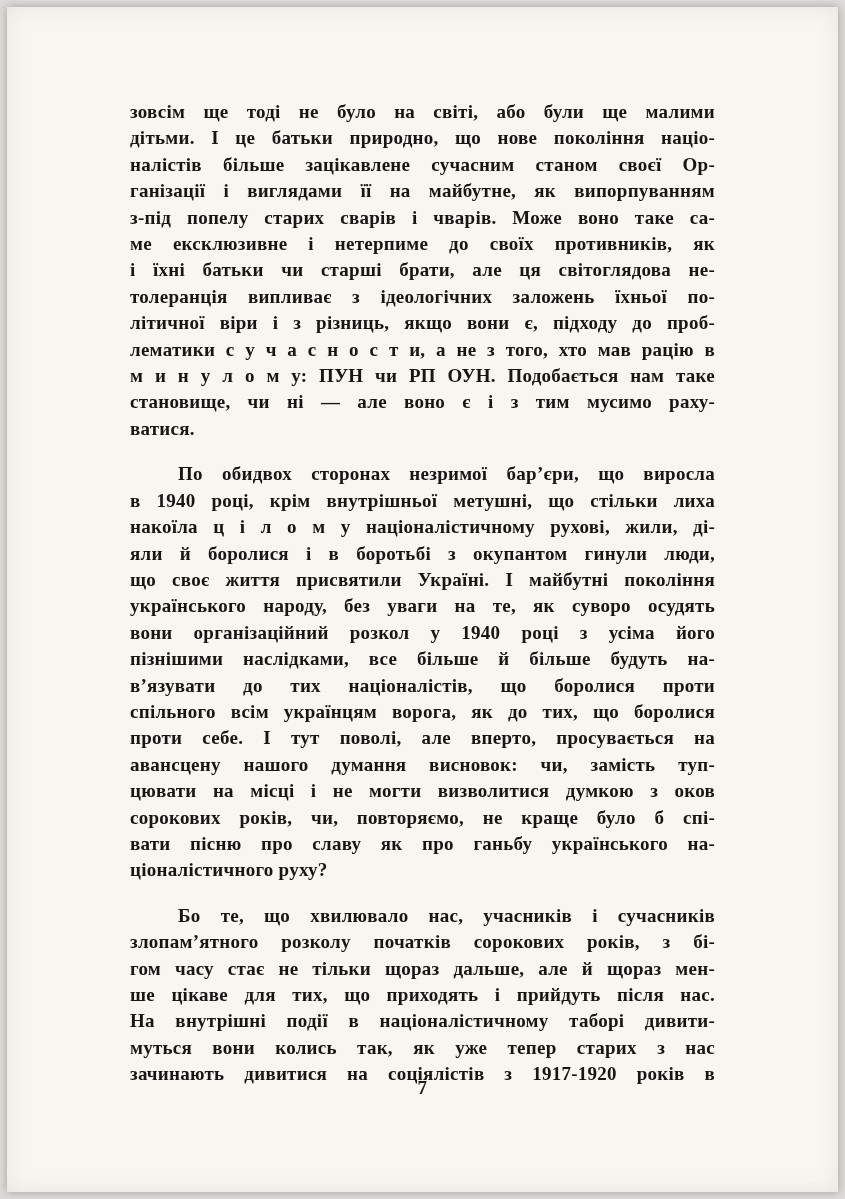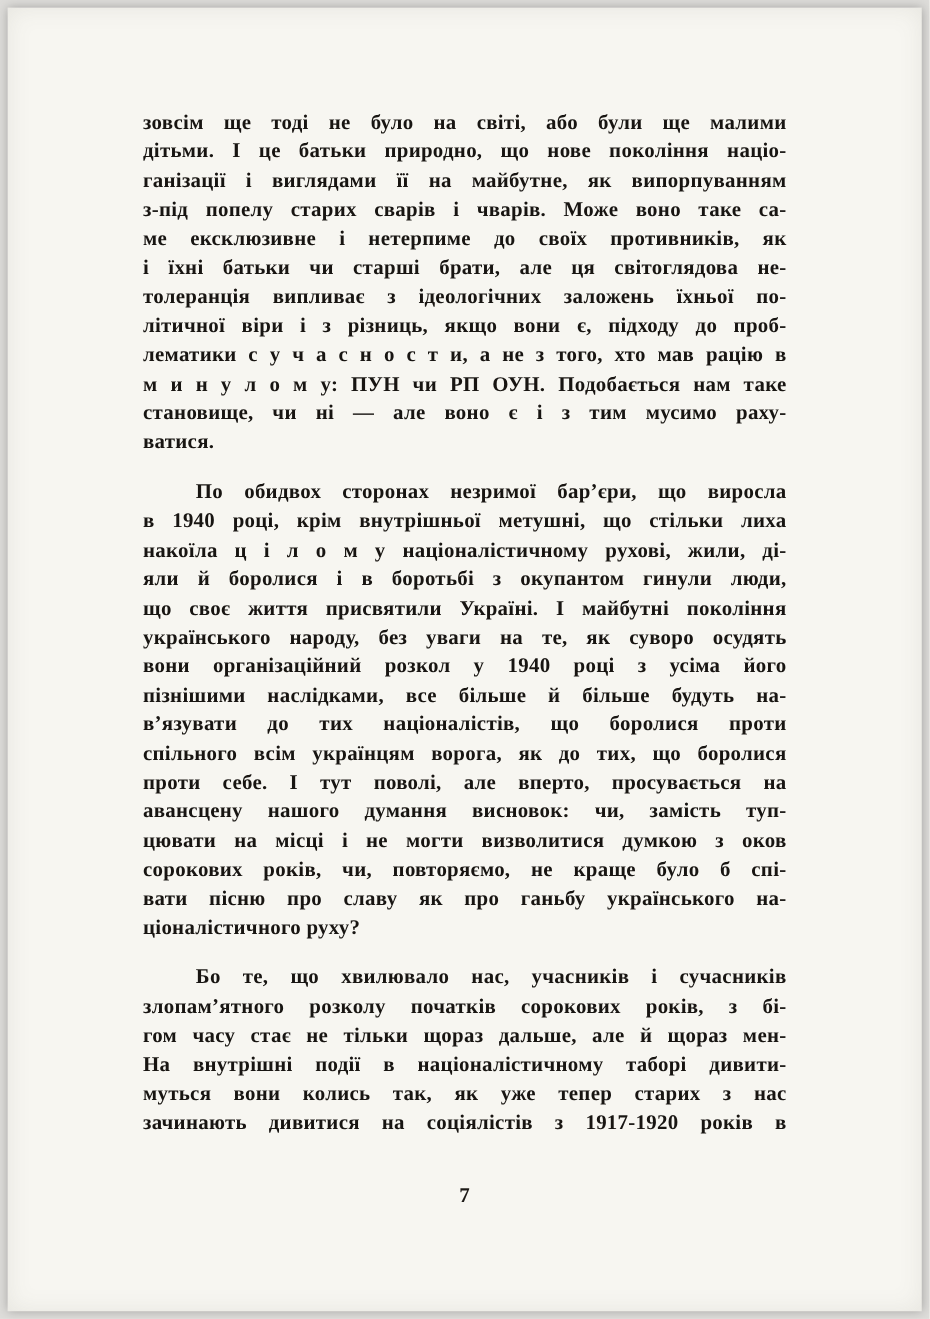--- a/index.html
+++ b/index.html
@@ -58,20 +58,21 @@
   }
 </style>
 </head>
 <body>
 
 <div class="scan-page">
   <div class="text-block">
       <div class="paragraph">
         <div class="line">зовсім ще тоді не було на світі, або були ще малими</div>
         <div class="line">дітьми. І це батьки природно, що нове покоління націо-</div>
+        <div class="line">налістів більше зацікавлене сучасним станом своєї Ор-</div>
         <div class="line">ганізації і виглядами її на майбутне, як випорпуванням</div>
         <div class="line">з-під попелу старих сварів і чварів. Може воно таке са-</div>
         <div class="line">ме ексклюзивне і нетерпиме до своїх противників, як</div>
         <div class="line">і їхні батьки чи старші брати, але ця світоглядова не-</div>
         <div class="line">толеранція випливає з ідеологічних заложень їхньої по-</div>
         <div class="line">літичної віри і з різниць, якщо вони є, підходу до проб-</div>
         <div class="line">лематики с у ч а с н о с т и, а не з того, хто мав рацію в</div>
         <div class="line">м и н у л о м у: ПУН чи РП ОУН. Подобається нам таке</div>
         <div class="line">становище, чи ні — але воно є і з тим мусимо раху-</div>
         <div class="line short-last">ватися.</div>
@@ -91,19 +92,20 @@
         <div class="line">авансцену нашого думання висновок: чи, замість туп-</div>
         <div class="line">цювати на місці і не могти визволитися думкою з оков</div>
         <div class="line">сорокових років, чи, повторяємо, не краще було б спі-</div>
         <div class="line">вати пісню про славу як про ганьбу українського на-</div>
         <div class="line short-last">ціоналістичного руху?</div>
       </div>
       <div class="paragraph">
         <div class="line indent">Бо те, що хвилювало нас, учасників і сучасників</div>
         <div class="line">злопам’ятного розколу початків сорокових років, з бі-</div>
         <div class="line">гом часу стає не тільки щораз дальше, але й щораз мен-</div>
+        <div class="line">ше цікаве для тих, що приходять і прийдуть після нас.</div>
         <div class="line">На внутрішні події в націоналістичному таборі дивити-</div>
         <div class="line">муться вони колись так, як уже тепер старих з нас</div>
         <div class="line">зачинають дивитися на соціялістів з 1917-1920 років в</div>
       </div>
     </div>
   <div class="page-number">7</div>
 </div>
 
 </body></html>

